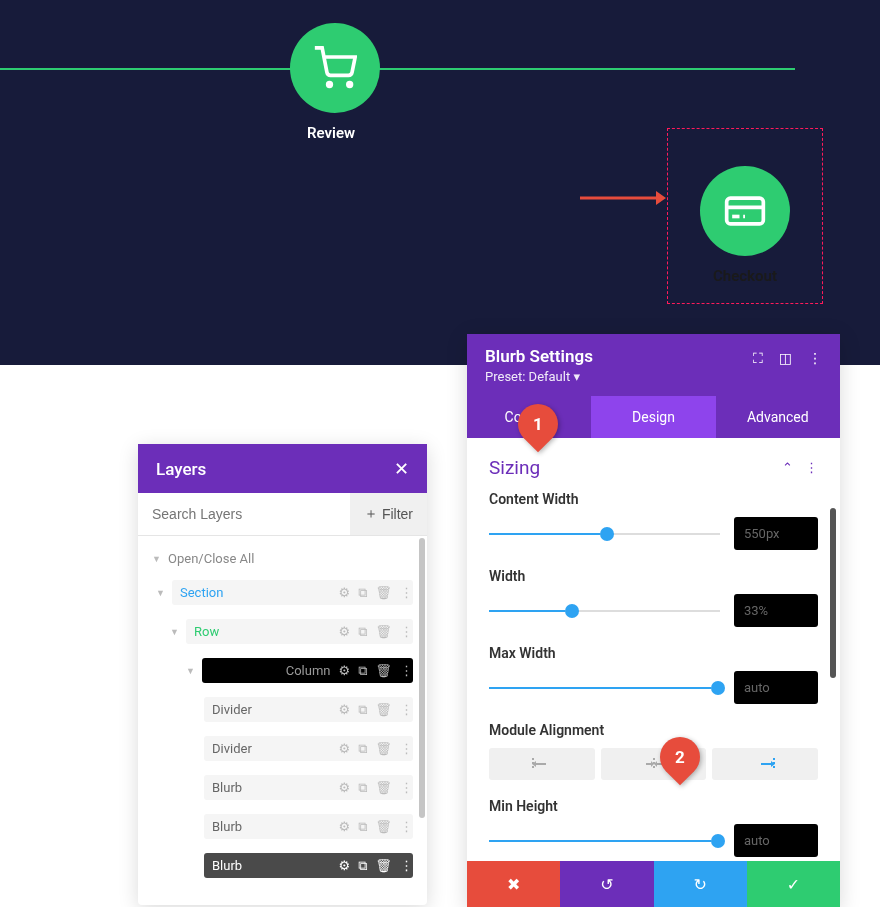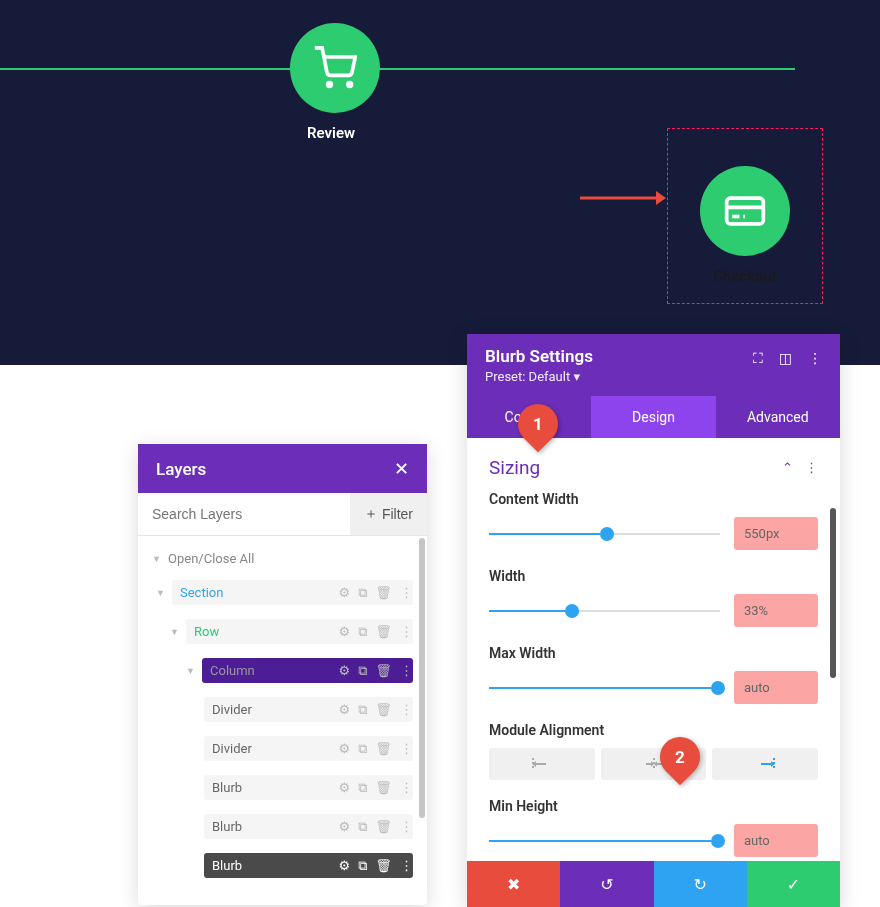--- a/index.html
+++ b/index.html
@@ -56,21 +56,21 @@
 .settings-scroll { position: absolute; right: 4px; top: 70px; width: 6px; height: 170px; background: #555; border-radius: 3px; }
 .section-header { display: flex; justify-content: space-between; align-items: center; margin-bottom: 12px; }
 .section-header .title { color: #6c2eb9; font-size: 19px; font-weight: 400; }
 .section-header .actions { display: flex; gap: 12px; color: #6c2eb9; font-size: 13px; }
 .control-group { margin-bottom: 18px; }
 .control-label { font-size: 14px; color: #333; font-weight: 600; margin-bottom: 10px; }
 .control-row { display: flex; align-items: center; gap: 14px; }
 .slider-track { flex: 1; height: 2px; background: #ddd; position: relative; }
 .slider-fill { position: absolute; left: 0; top: 0; height: 2px; background: #2ea3f2; }
 .slider-thumb { position: absolute; top: -6px; width: 14px; height: 14px; background: #2ea3f2; border-radius: 50%; }
-.value-box { width: 84px; background: #fca5a5; border-radius: 3px; padding: 9px 10px; font-size: 13px; color: #666; }
+.value-box { width: 84px; background: #000000; border-radius: 3px; padding: 9px 10px; font-size: 13px; color: #666; }
 .align-group { display: flex; gap: 6px; }
 .align-btn { flex: 1; background: #f0f0f0; border-radius: 3px; padding: 9px 0; display: flex; align-items: center; justify-content: center; cursor: pointer; color: #aaa; }
 .align-btn.active { color: #2ea3f2; }
 .settings-footer { display: flex; }
 .settings-footer .btn { flex: 1; padding: 14px 0; text-align: center; color: #fff; cursor: pointer; font-size: 16px; }
 .btn-cancel { background: #e74c3c; }
 .btn-undo { background: #6c2eb9; }
 .btn-redo { background: #2ea3f2; }
 .btn-save { background: #2ecc71; }
 
@@ -148,21 +148,21 @@
         <div class="icons">
           <span>⚙</span>
           <span>⧉</span>
           <span>🗑</span>
           <span>⋮</span>
         </div>
       </div>
     </div>
     <div class="layer-row indent-3">
       <span class="caret">▼</span>
-      <div class="row-inline" style="flex:1; background:#4c1d95; border-radius:3px;">
+      <div class="row-inline" style="flex:1; background:#000000; border-radius:3px;text-align:right;">
         <span class="label" style="background:none;">Column</span>
         <div class="icons">
           <span>⚙</span>
           <span>⧉</span>
           <span>🗑</span>
           <span>⋮</span>
         </div>
       </div>
     </div>
     <div class="layer-row indent-4">

